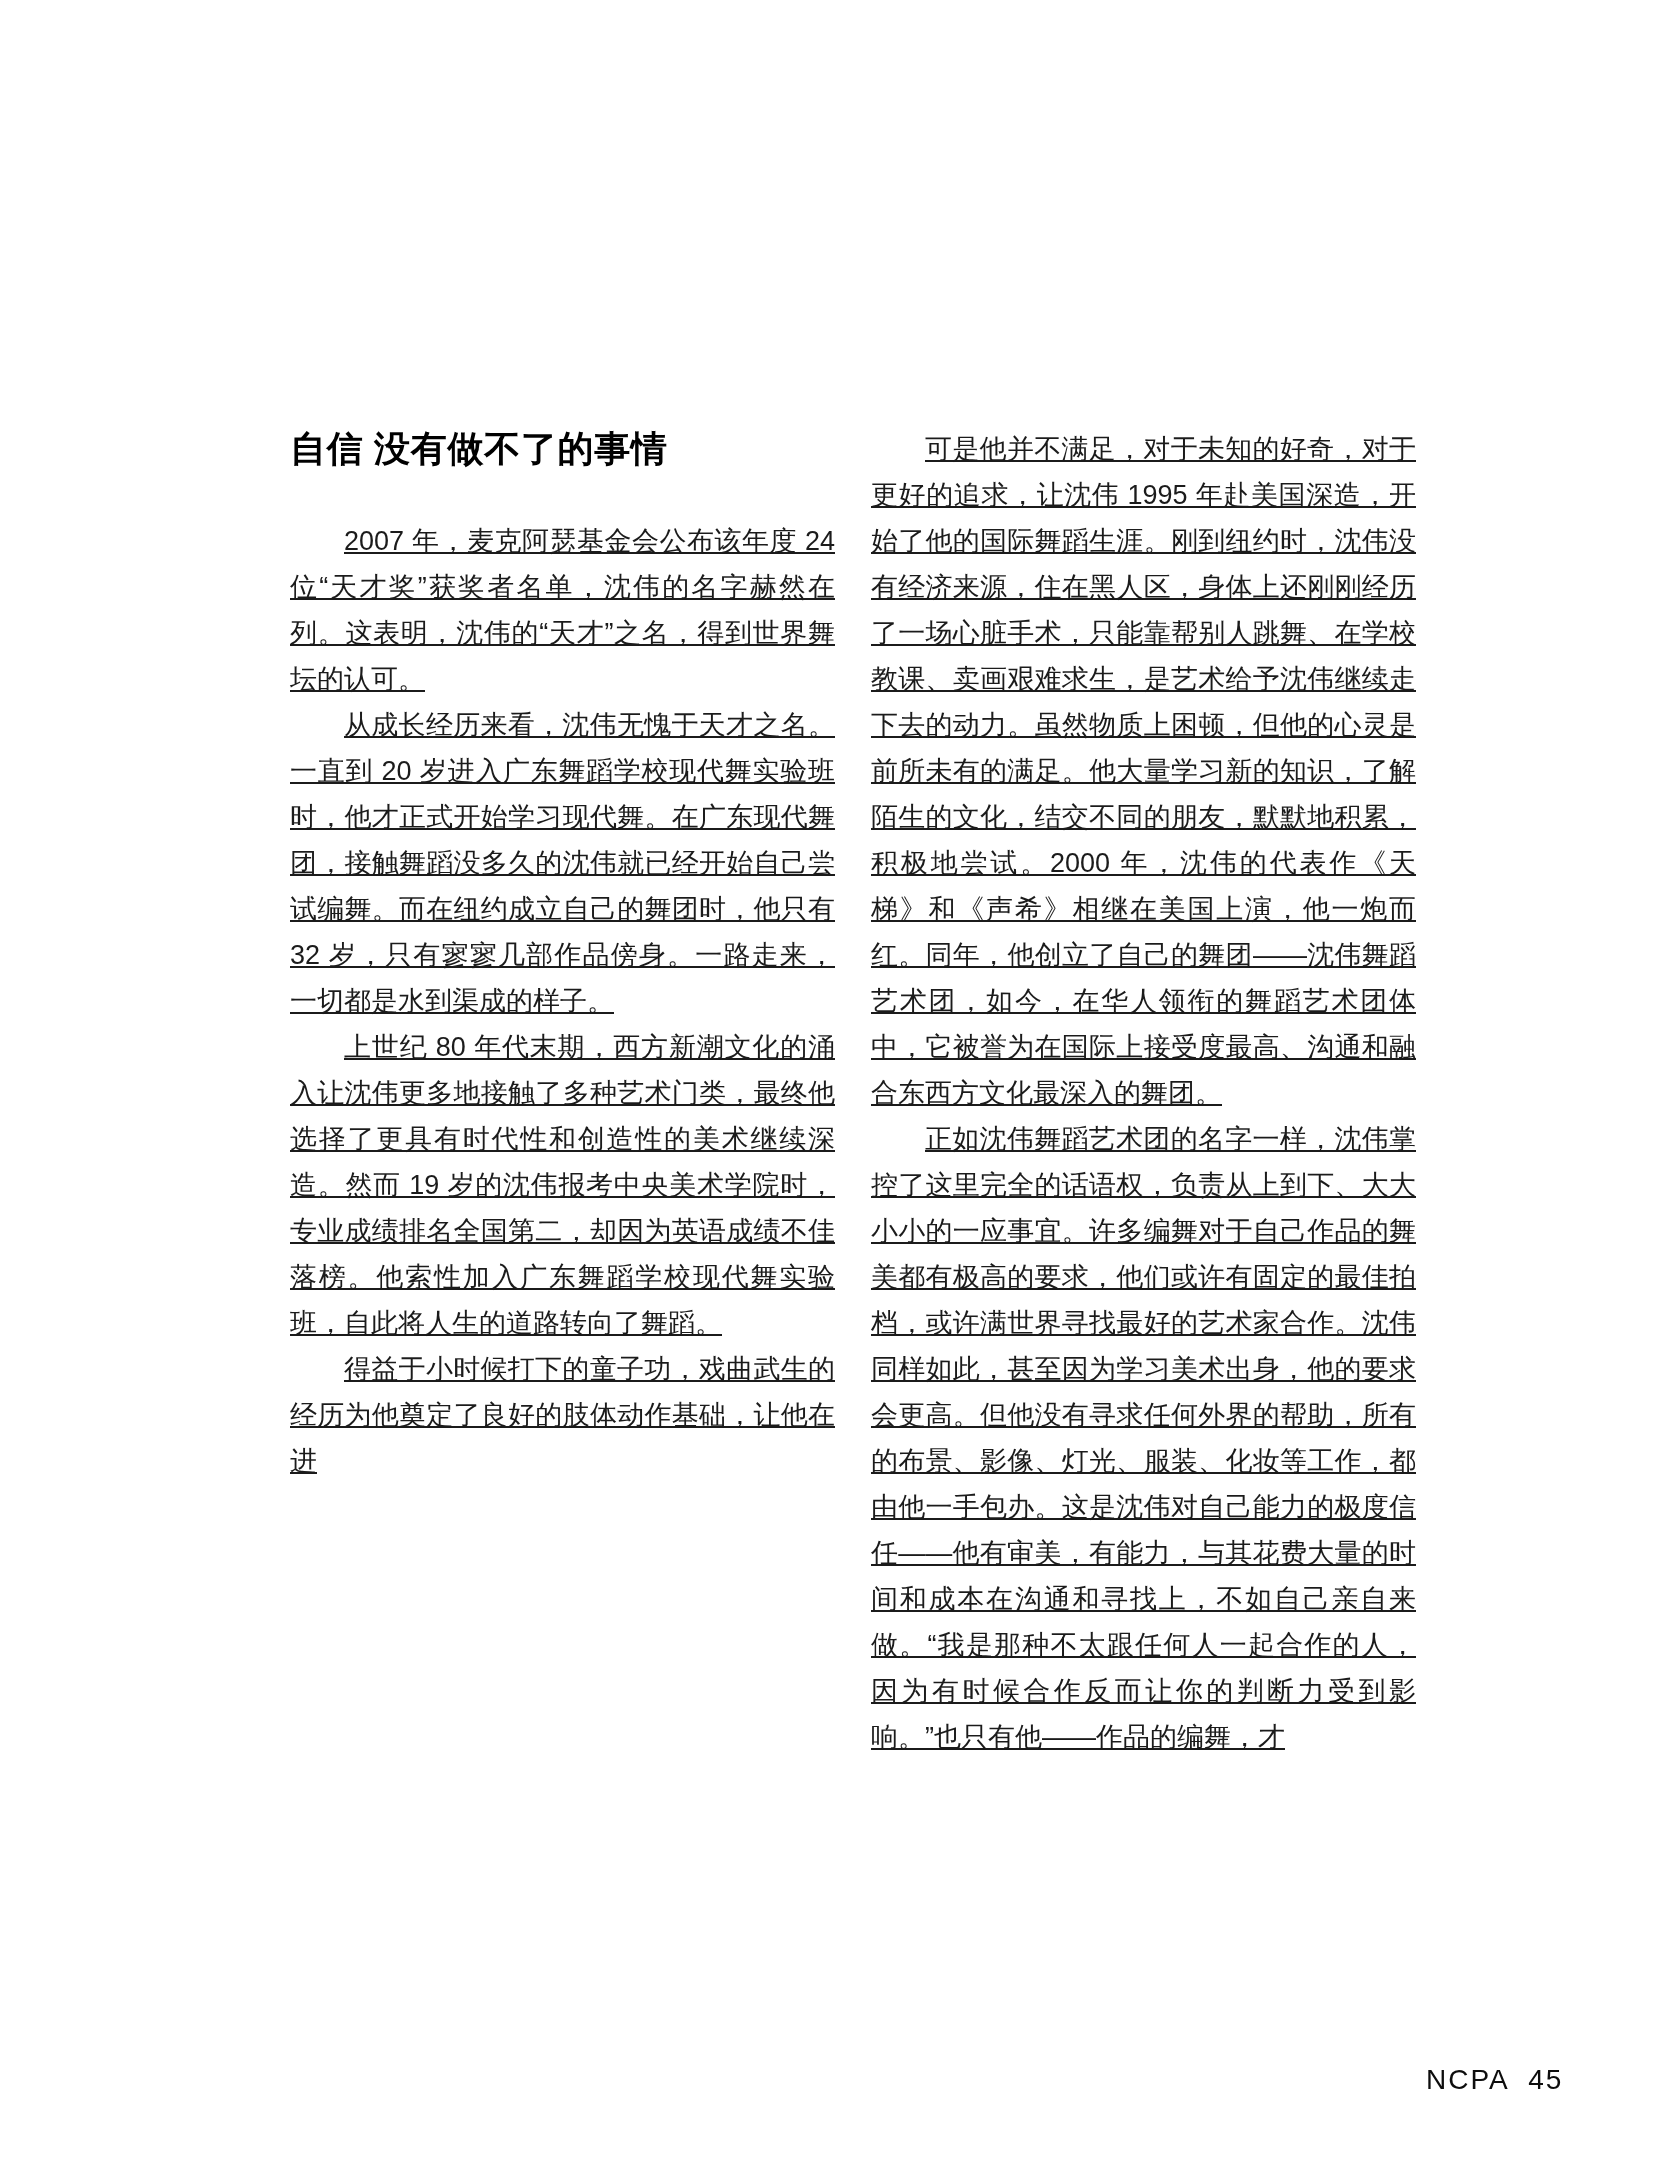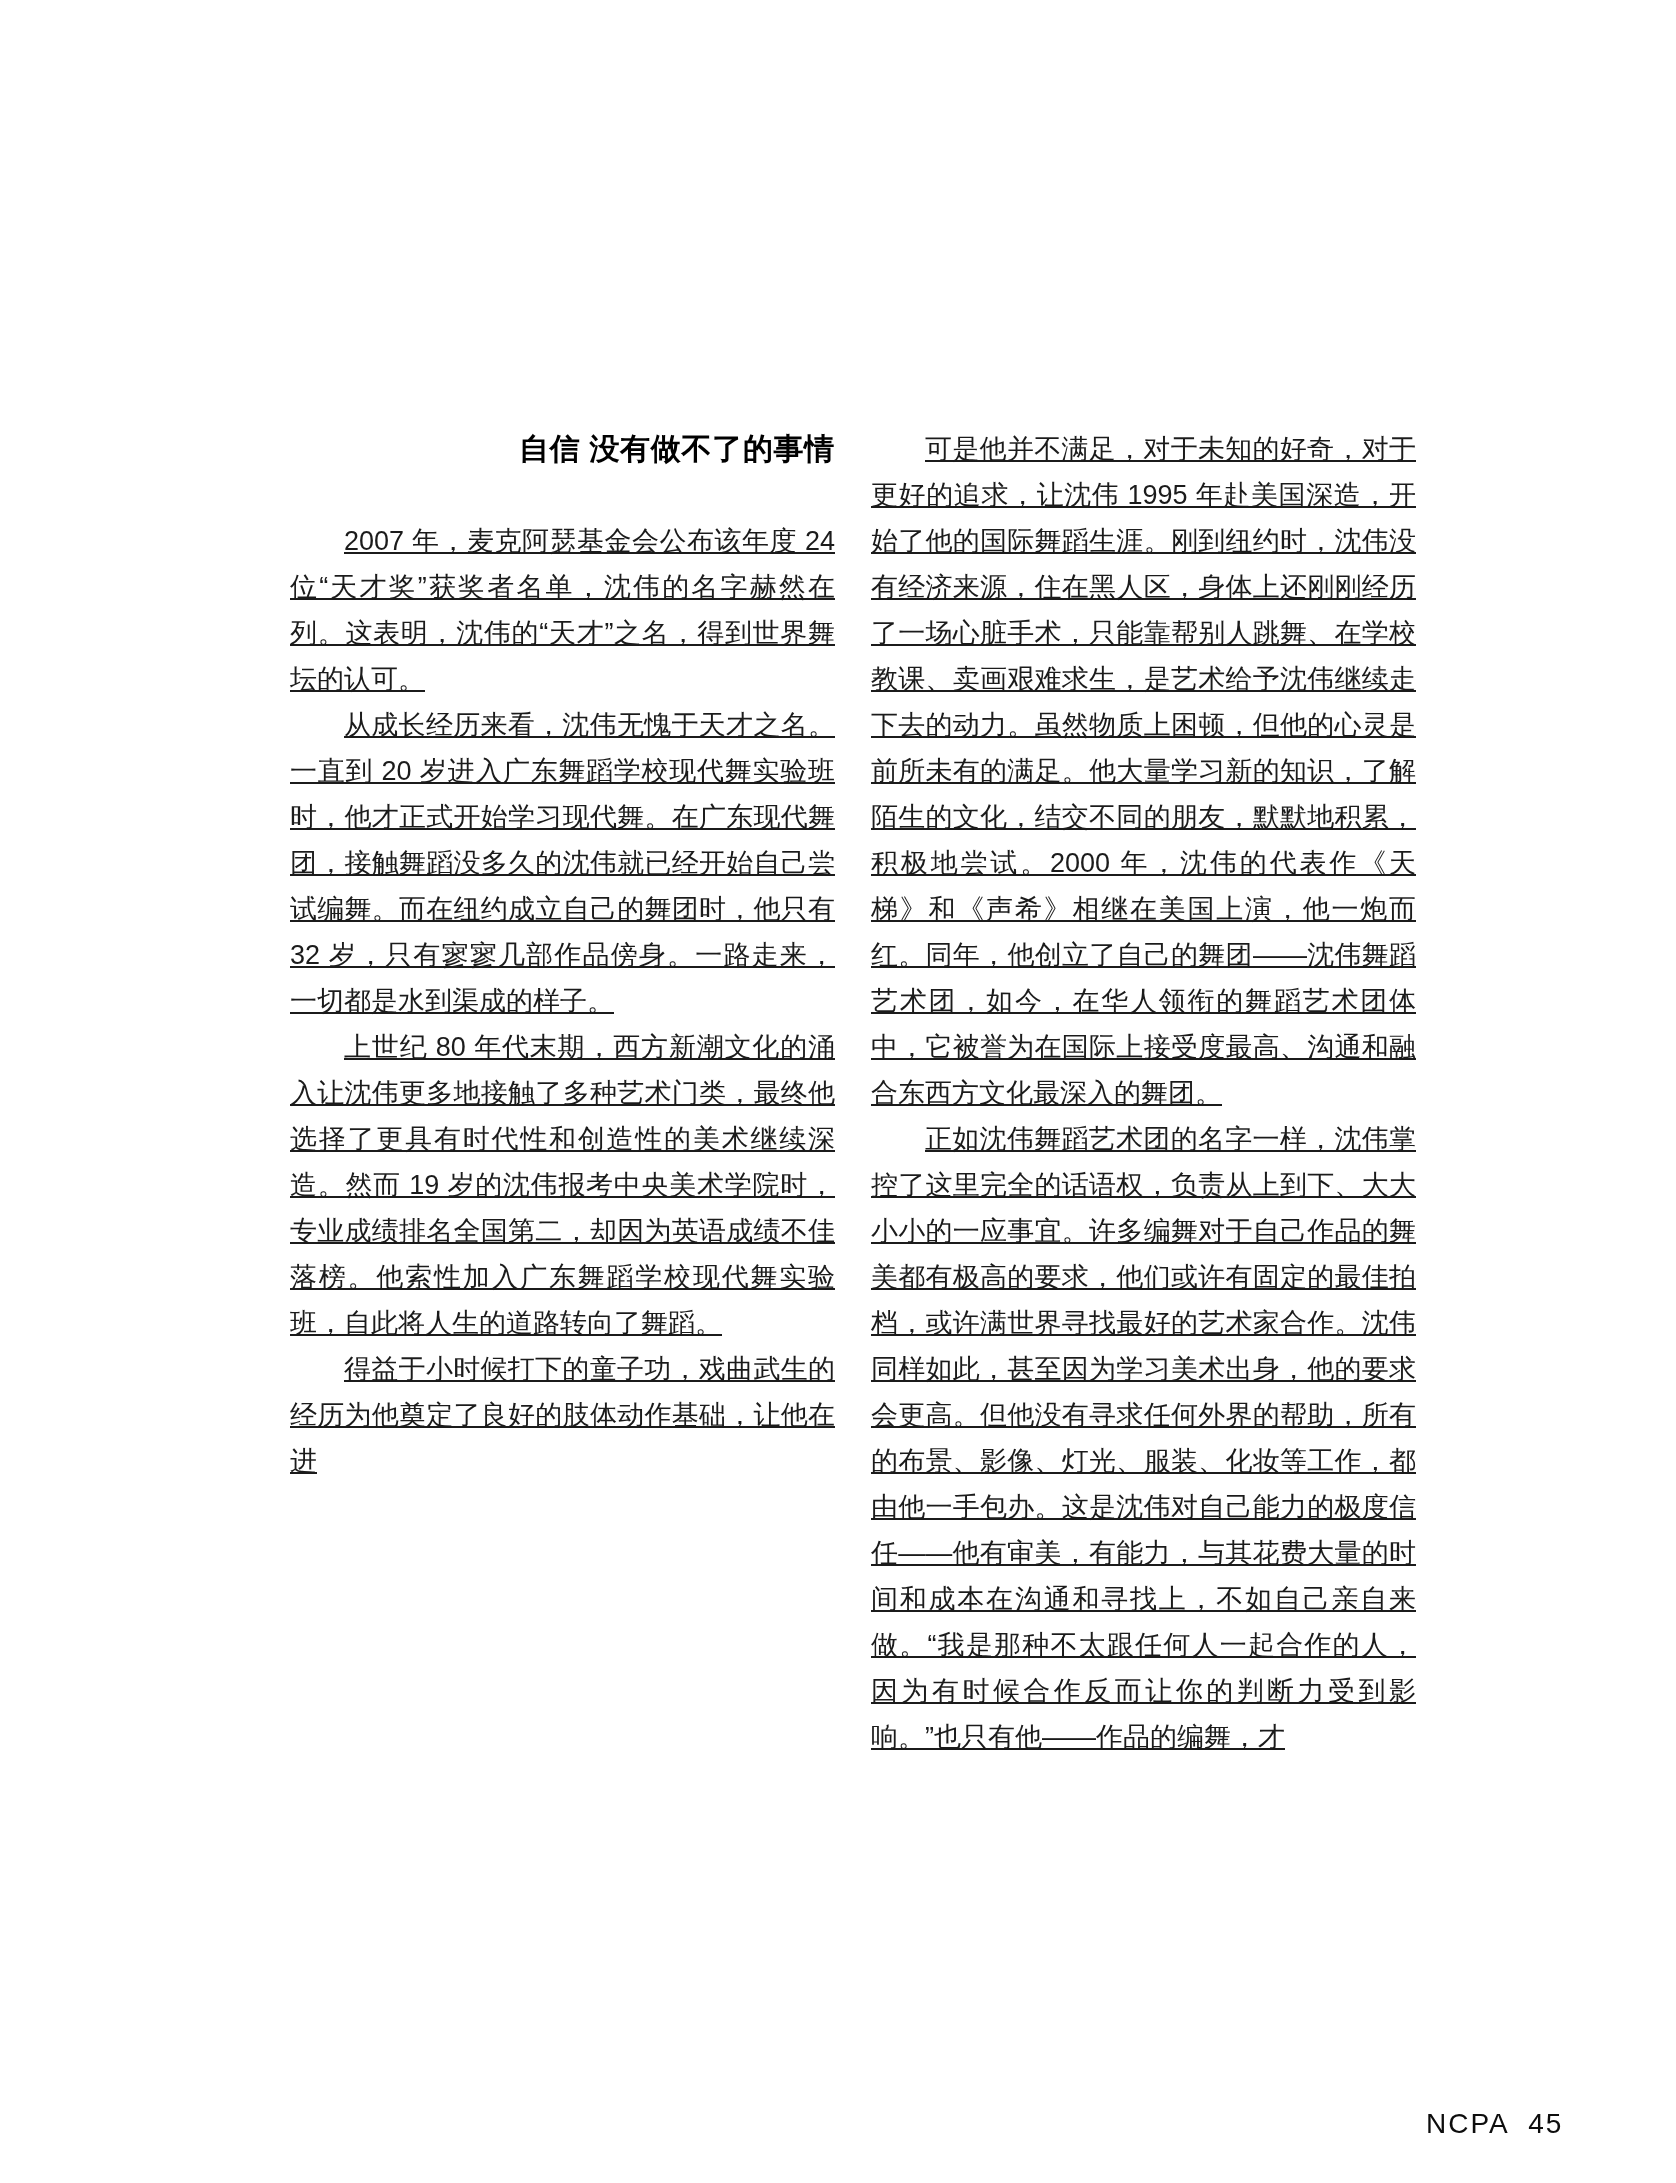--- a/index.html
+++ b/index.html
@@ -28,26 +28,26 @@
   }
   .column {
     width: 545px;
     font-size: 27px;
     line-height: 46px;
     text-align: justify;
     color: #1b1b1b;
     font-weight: 400;
   }
   .section-heading {
-    font-size: 30px;
+    font-size: 36px;
     line-height: 46px;
     font-weight: 700;
     color: #000000;
     margin: 0 0 46px 0;
-    text-align: right;
+    text-align: left;
     letter-spacing: 0.7px;
   }
   p.para {
     margin: 0;
     padding: 0;
   }
   p.indent {
     text-indent: 54px;
     text-decoration: underline;
   }
@@ -56,21 +56,20 @@
   }
   .footer {
     position: absolute;
     left: 1426px;
     top: 2064px;
     font-size: 28px;
     line-height: 32px;
     color: #0d0d0d;
     letter-spacing: 2px;
     white-space: nowrap;
-    margin-top: 44px;
   }
   .footer .pagenum {
     margin-left: 18.5px;
   }
 </style>
 </head>
 <body>
 
 <div class="page">
 

